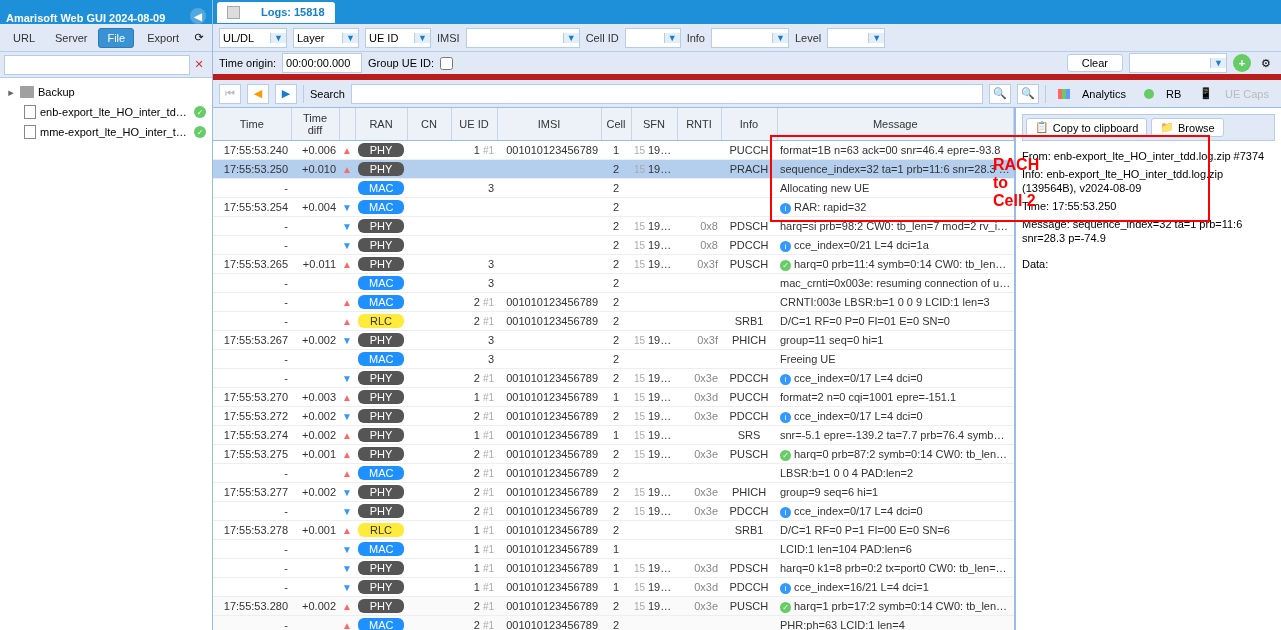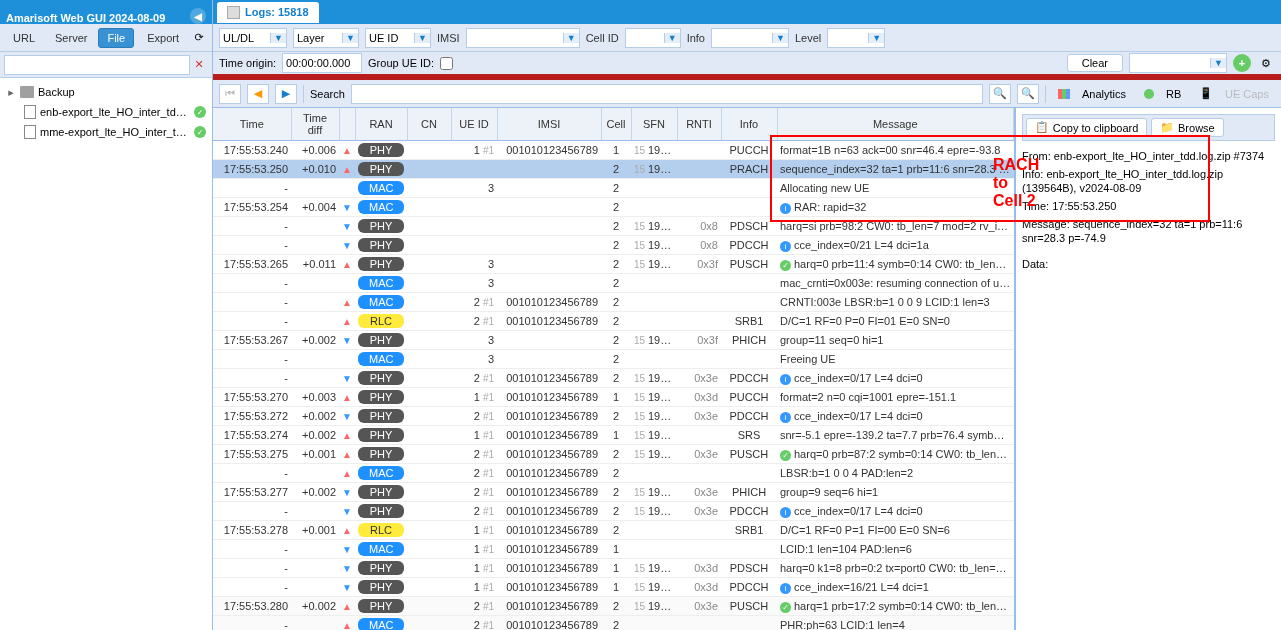--- a/index.html
+++ b/index.html
@@ -18,21 +18,21 @@
 .tree{flex:1;padding:4px 2px;overflow:auto}
 .tree-node{display:flex;align-items:center;height:20px;gap:4px;padding-left:4px;cursor:pointer}
 .tree-node.child{padding-left:22px}
 .folder-icon{width:14px;height:12px;background:#a0a0a0;border-radius:1px}
 .file-icon{width:12px;height:14px;background:#fff;border:1px solid #888;position:relative}
 .check-icon{width:12px;height:12px;border-radius:6px;background:#6c6;color:#fff;font-size:8px;display:flex;align-items:center;justify-content:center}
 .expander{width:10px;text-align:center;color:#666}
 
 .right-area{flex:1;display:flex;flex-direction:column;min-width:0}
 .tab-bar{background:#1e90da;height:24px;display:flex;align-items:center;padding-left:4px}
-.tab{background:#fff;color:#157fcc;padding:4px 10px;border-radius:3px 3px 0 0;display:flex;align-items:center;gap:5px;font-weight:bold}
+.tab{background:#fff;color:#157fcc;padding:4px 10px;border-radius:3px 3px 0 0;display:flex;align-items:center;gap:21px;font-weight:bold}
 .tab-icon{width:13px;height:13px;background:#ddd;border:1px solid #aaa}
 .filter-row{background:#e0e9f5;border-bottom:1px solid #b5cde6;height:28px;display:flex;align-items:center;padding:0 6px;gap:6px}
 .filter-row label{color:#333}
 .combo{display:flex;align-items:center;border:1px solid #b5cde6;background:#fff;height:20px}
 .combo input{border:none;height:18px;padding:0 3px;outline:none}
 .combo .arr{width:16px;text-align:center;color:#157fcc;background:#e3eef9;border-left:1px solid #b5cde6;font-size:9px}
 .filter-row2{background:#e0e9f5;border-bottom:6px solid #b91c1c;height:28px;display:flex;align-items:center;padding:0 6px;gap:6px}
 .clear-btn{background:#fff;border:1px solid #b5cde6;padding:2px 14px;border-radius:3px;cursor:pointer}
 .plus-btn{width:18px;height:18px;background:#6c6;border-radius:9px;color:#fff;display:flex;align-items:center;justify-content:center;cursor:pointer;font-weight:bold}
 .cfg-btn{width:18px;height:18px;display:flex;align-items:center;justify-content:center;cursor:pointer}

